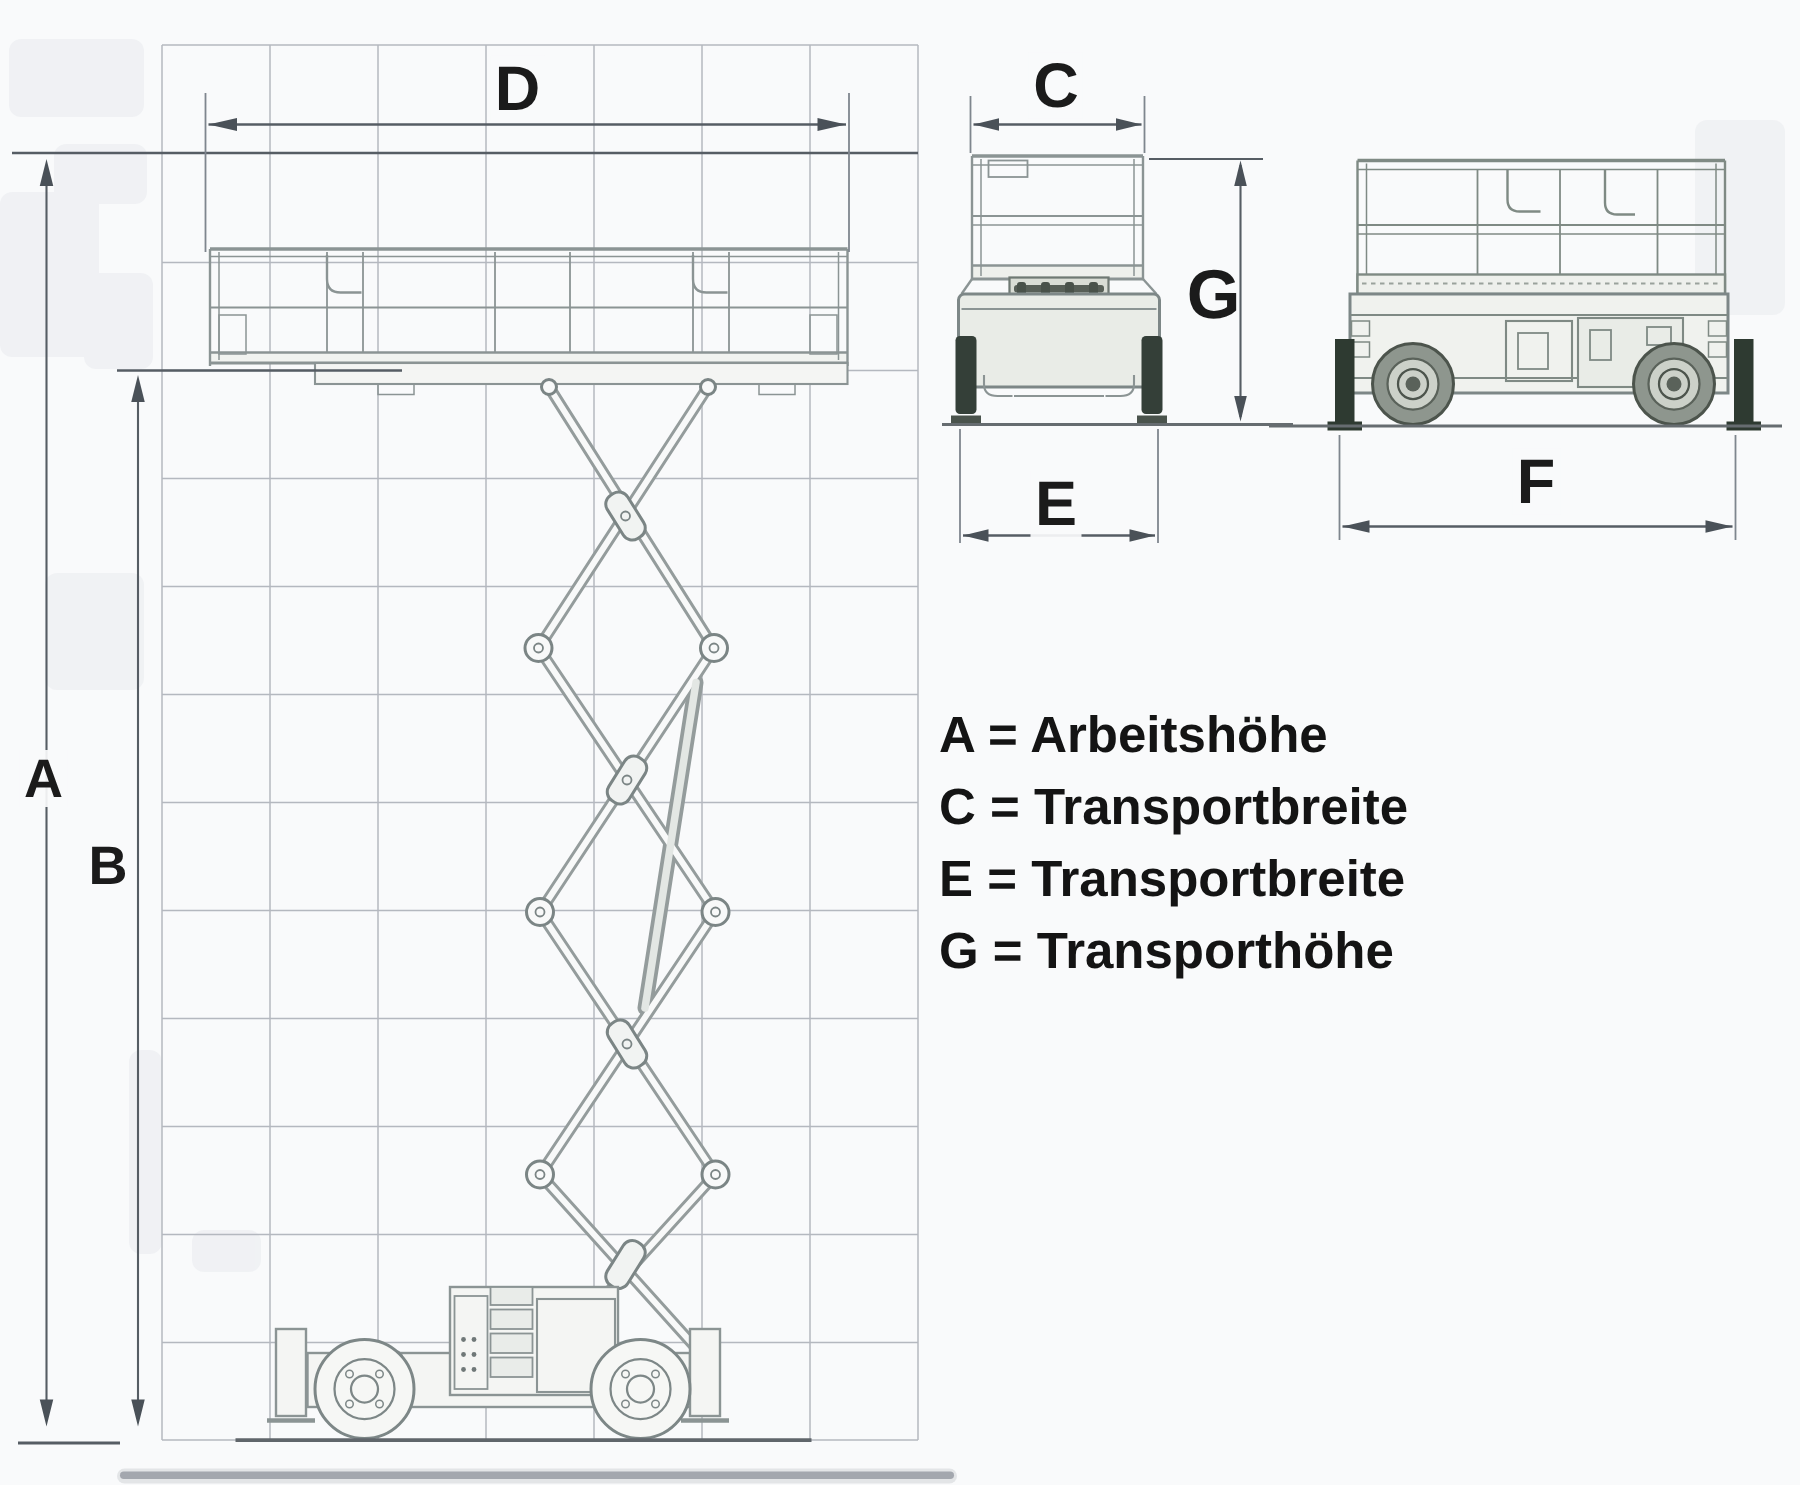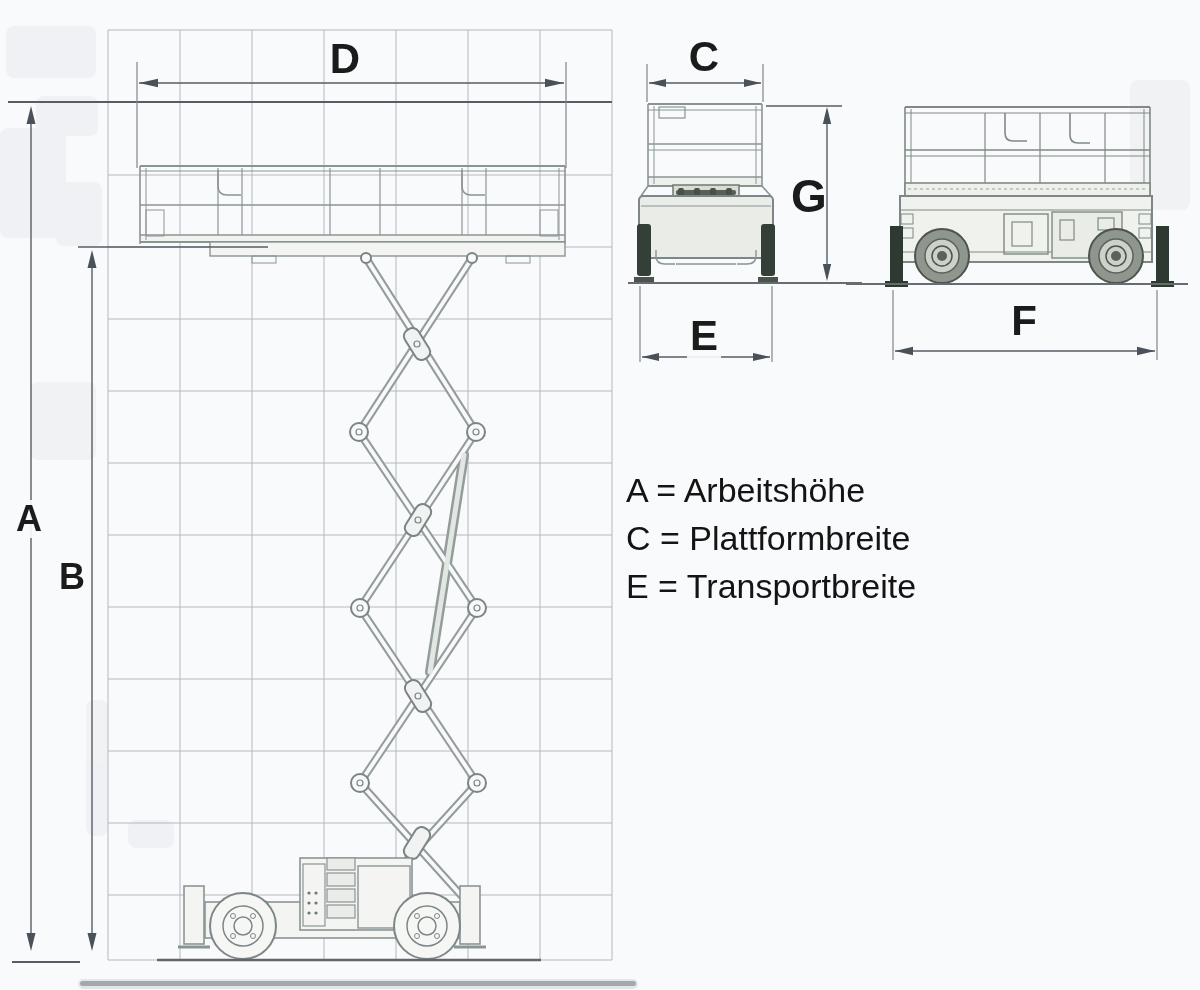--- a/index.html
+++ b/index.html
@@ -16,21 +16,21 @@
   }
   #lA{left:29px;top:519px;font-size:36px;}
   #lB{left:72px;top:577px;font-size:36px;}
   #lC{left:704px;top:57px;font-size:42px;}
   #lD{left:345px;top:59px;font-size:42px;}
   #lE{left:704px;top:336px;font-size:42px;}
   #lF{left:1024px;top:321px;font-size:42px;}
   #lG{left:809px;top:196px;font-size:46px;background:none;padding:0;}
   .legend{
     position:absolute;left:626px;top:466px;
-    font-weight:normal;font-size:34px;color:#141414;
+    font-weight:bold;font-size:34px;color:#141414;
   }
   .legend-row{height:48px;line-height:48px;white-space:nowrap;}
 </style>
 </head>
 <body>
 
 <div class="stage">
 
 <svg width="1200" height="990" viewBox="0 0 1200 990">
 
@@ -343,17 +343,18 @@
   <div class="dim-label" id="lA">A</div>
   <div class="dim-label" id="lB">B</div>
   <div class="dim-label" id="lC">C</div>
   <div class="dim-label" id="lD">D</div>
   <div class="dim-label" id="lE">E</div>
   <div class="dim-label" id="lF">F</div>
   <div class="dim-label" id="lG">G</div>
 
   <div class="legend">
     <div class="legend-row">A = Arbeitshöhe</div>
-    <div class="legend-row">C = Plattformbreite</div>
+    <div class="legend-row">C = Transportbreite</div>
     <div class="legend-row">E = Transportbreite</div>
+    <div class="legend-row">G = Transporthöhe</div>
   </div>
 
 </div>
 
 </body></html>

